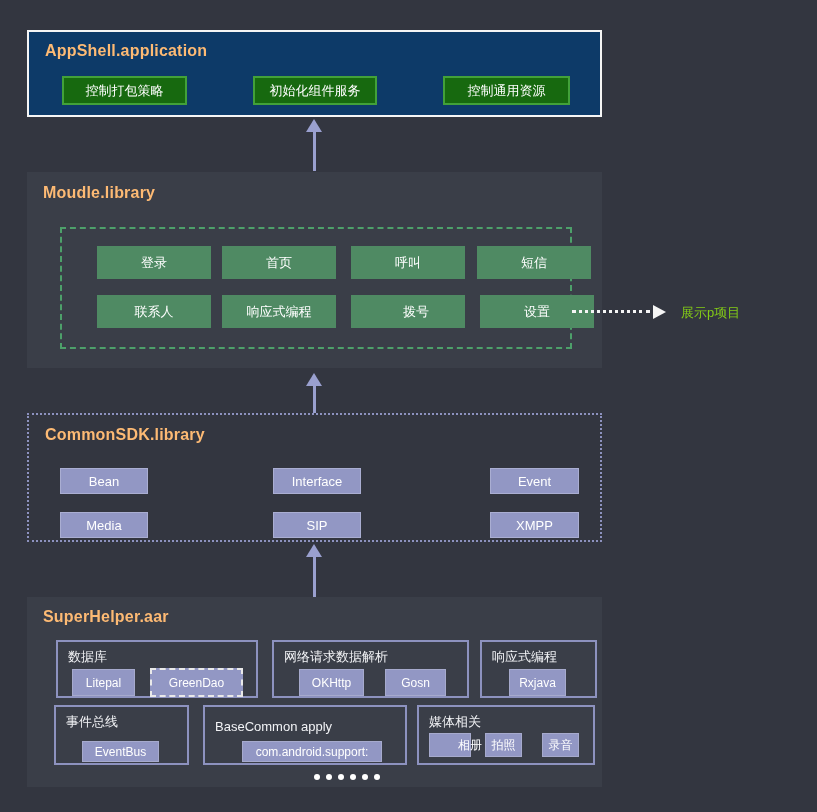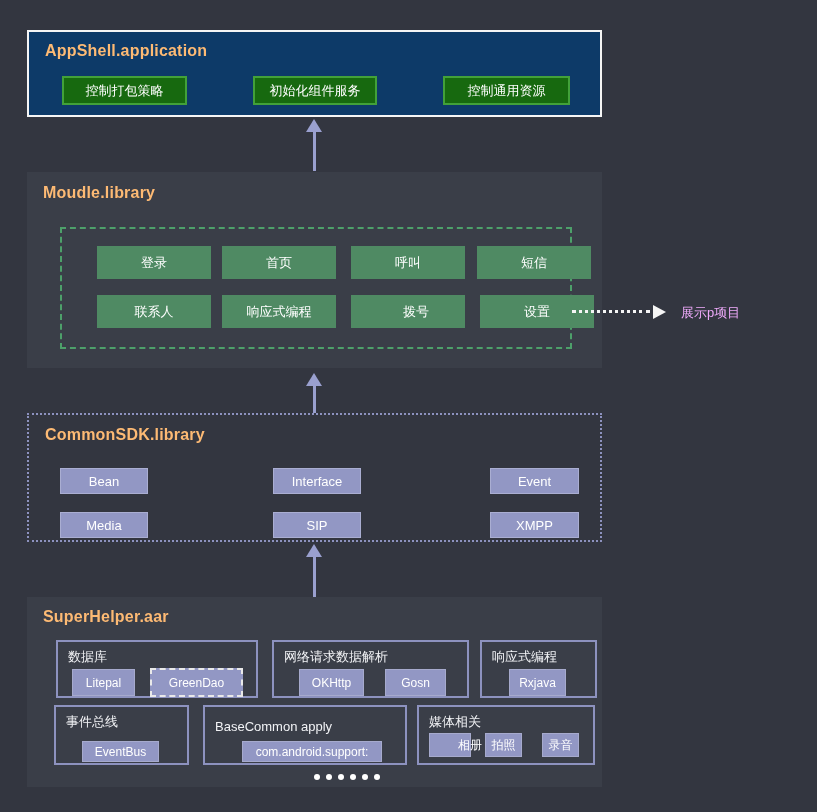--- a/index.html
+++ b/index.html
@@ -39,21 +39,21 @@
   .sbtn.dashed{border:2px dashed #e9e9e9;}
   
   .up-arrow{position:absolute;width:16px;}
   .up-arrow .head{position:absolute;left:0;top:0;width:0;height:0;
     border-left:8px solid transparent;border-right:8px solid transparent;border-bottom:13px solid var(--arrow);}
   .up-arrow .shaft{position:absolute;left:6.5px;top:12px;width:3px;bottom:0;background:var(--arrow);}
   .dotted-arrow{position:absolute;left:572px;top:305px;width:94px;height:14px;}
   .dotted-arrow .dots{position:absolute;left:0;top:5px;width:78px;border-top:3px dotted var(--white);}
   .dotted-arrow .head{position:absolute;right:0;top:0;width:0;height:0;
     border-top:7px solid transparent;border-bottom:7px solid transparent;border-left:13px solid var(--white);}
-  .annotation{position:absolute;left:681px;top:304px;font-size:13px;color:#f0abfc;}
+  .annotation{position:absolute;left:681px;top:304px;font-size:13px;color:#84cc16;}
   
   .ellipsis{position:absolute;left:287px;top:177px;display:flex;gap:6px;}
   .ellipsis i{width:6px;height:6px;border-radius:50%;background:#fff;}
 </style>
 </head>
 <body>
 
 <div class="canvas">
 
   <div class="section appshell">

